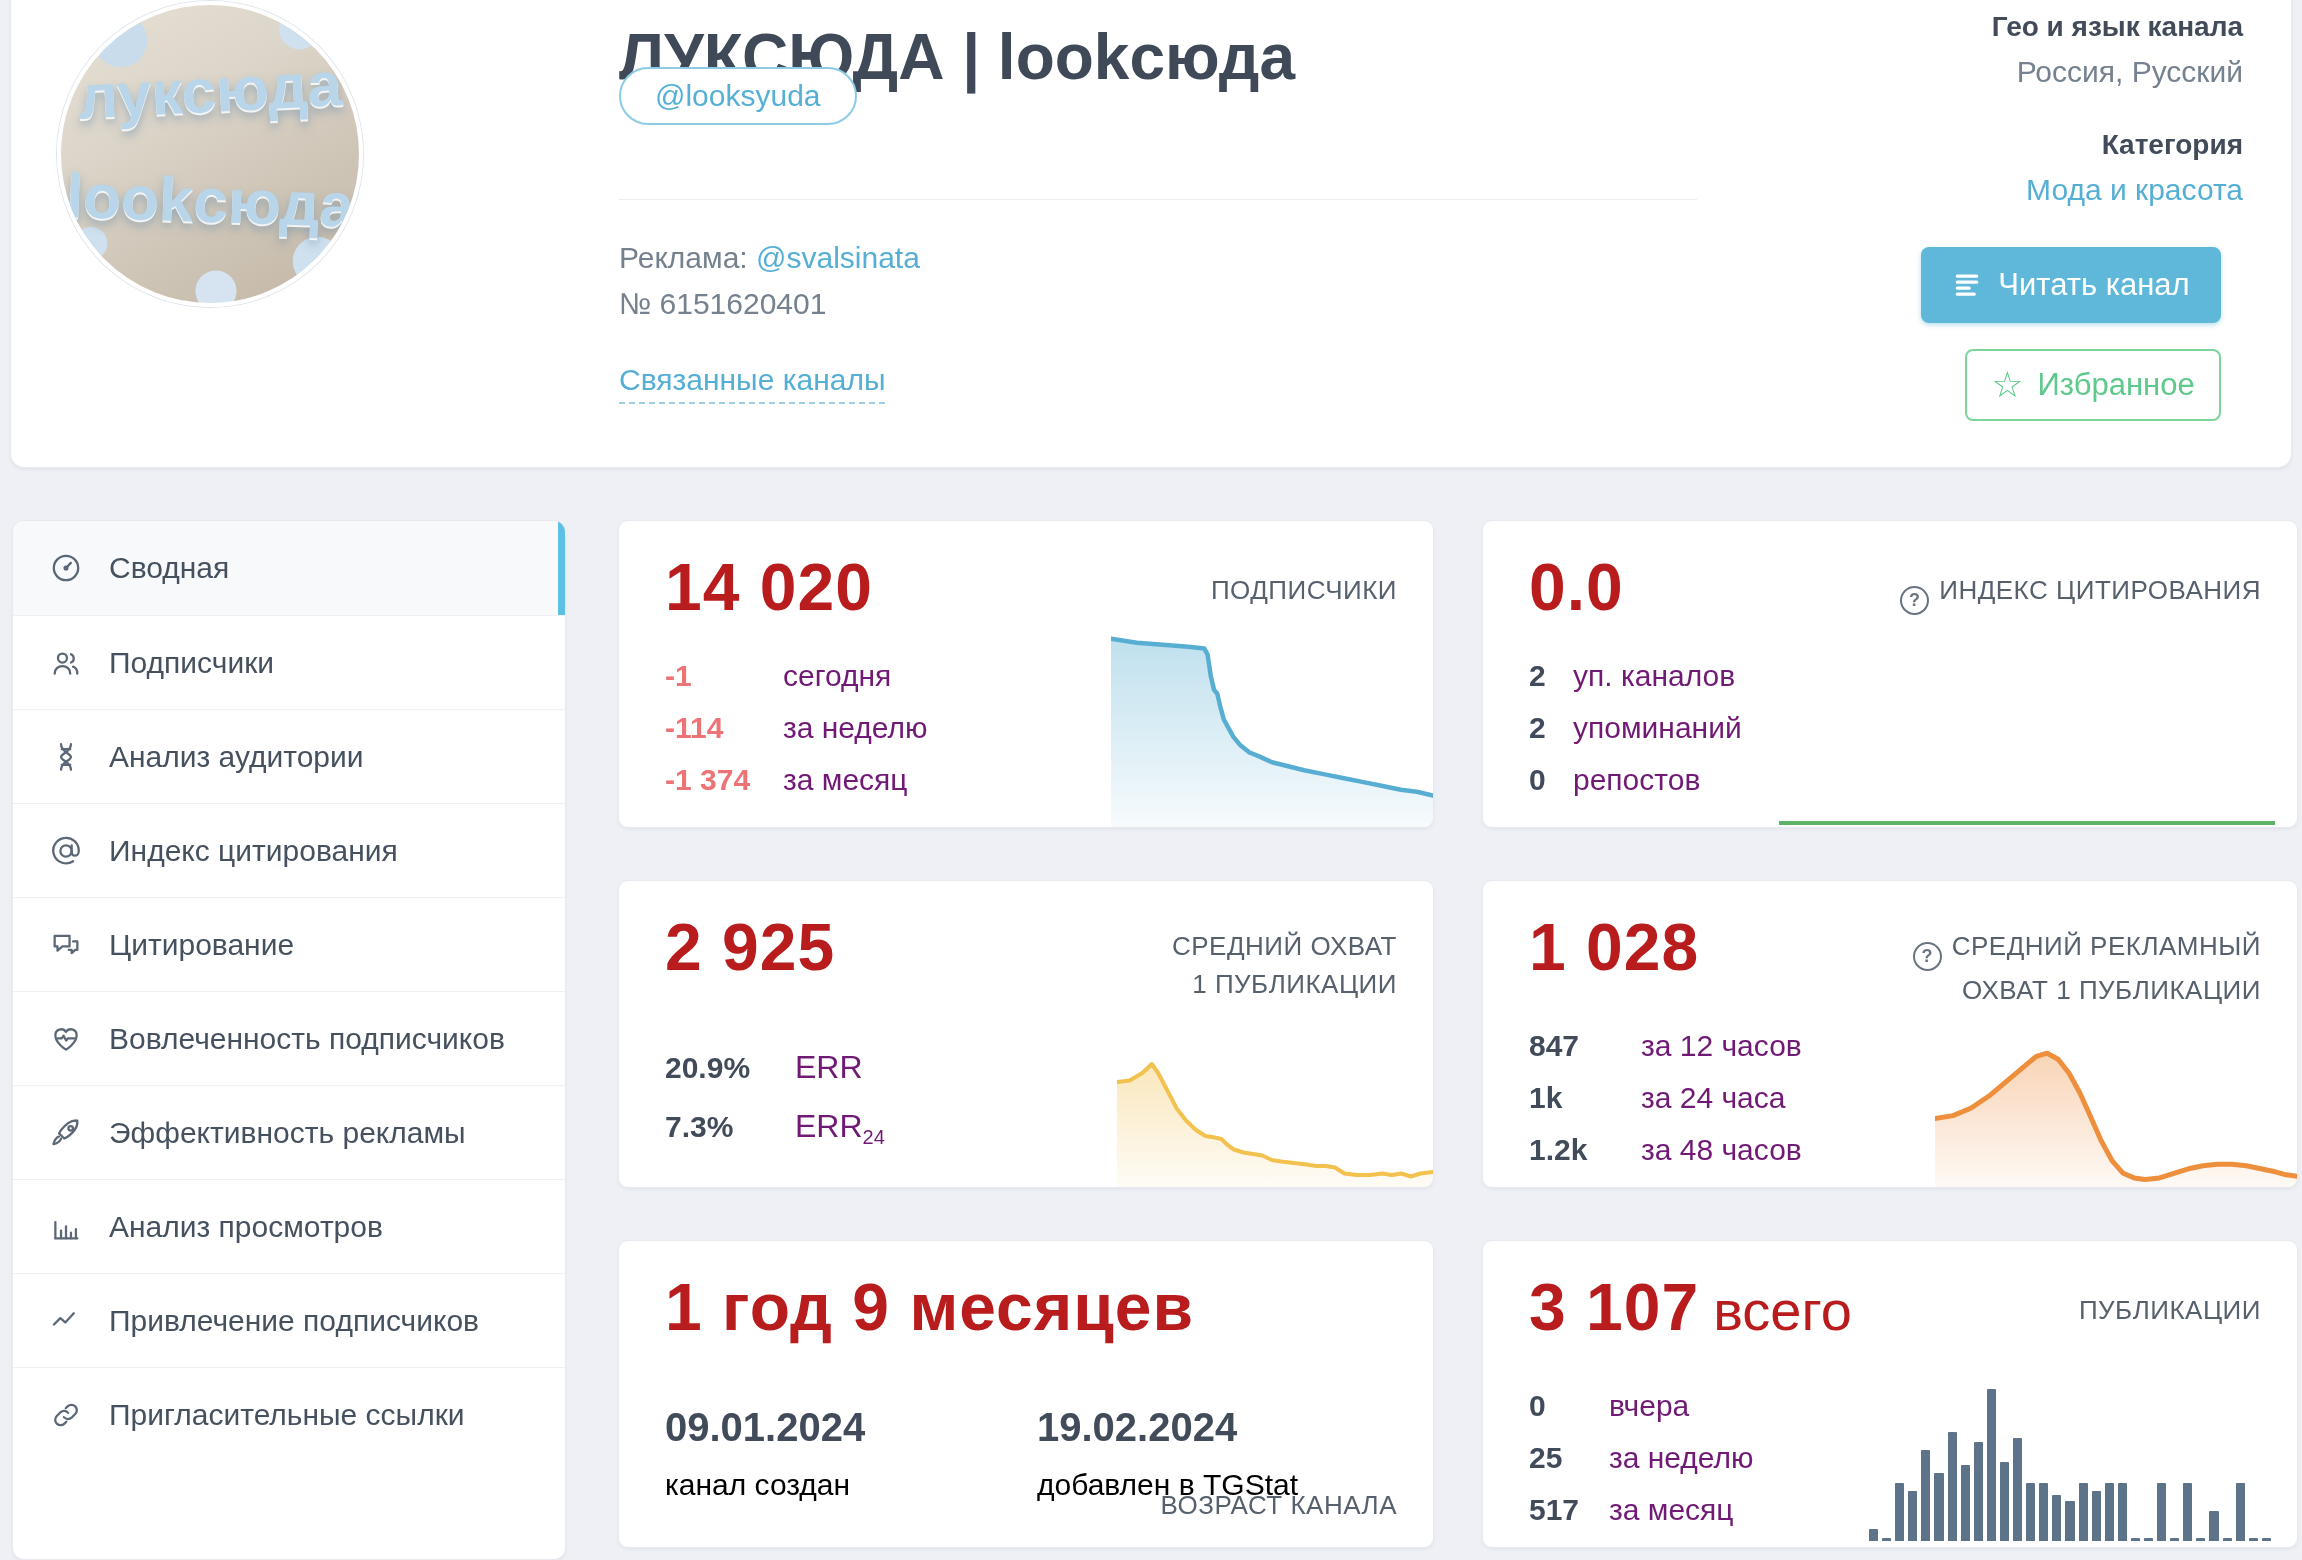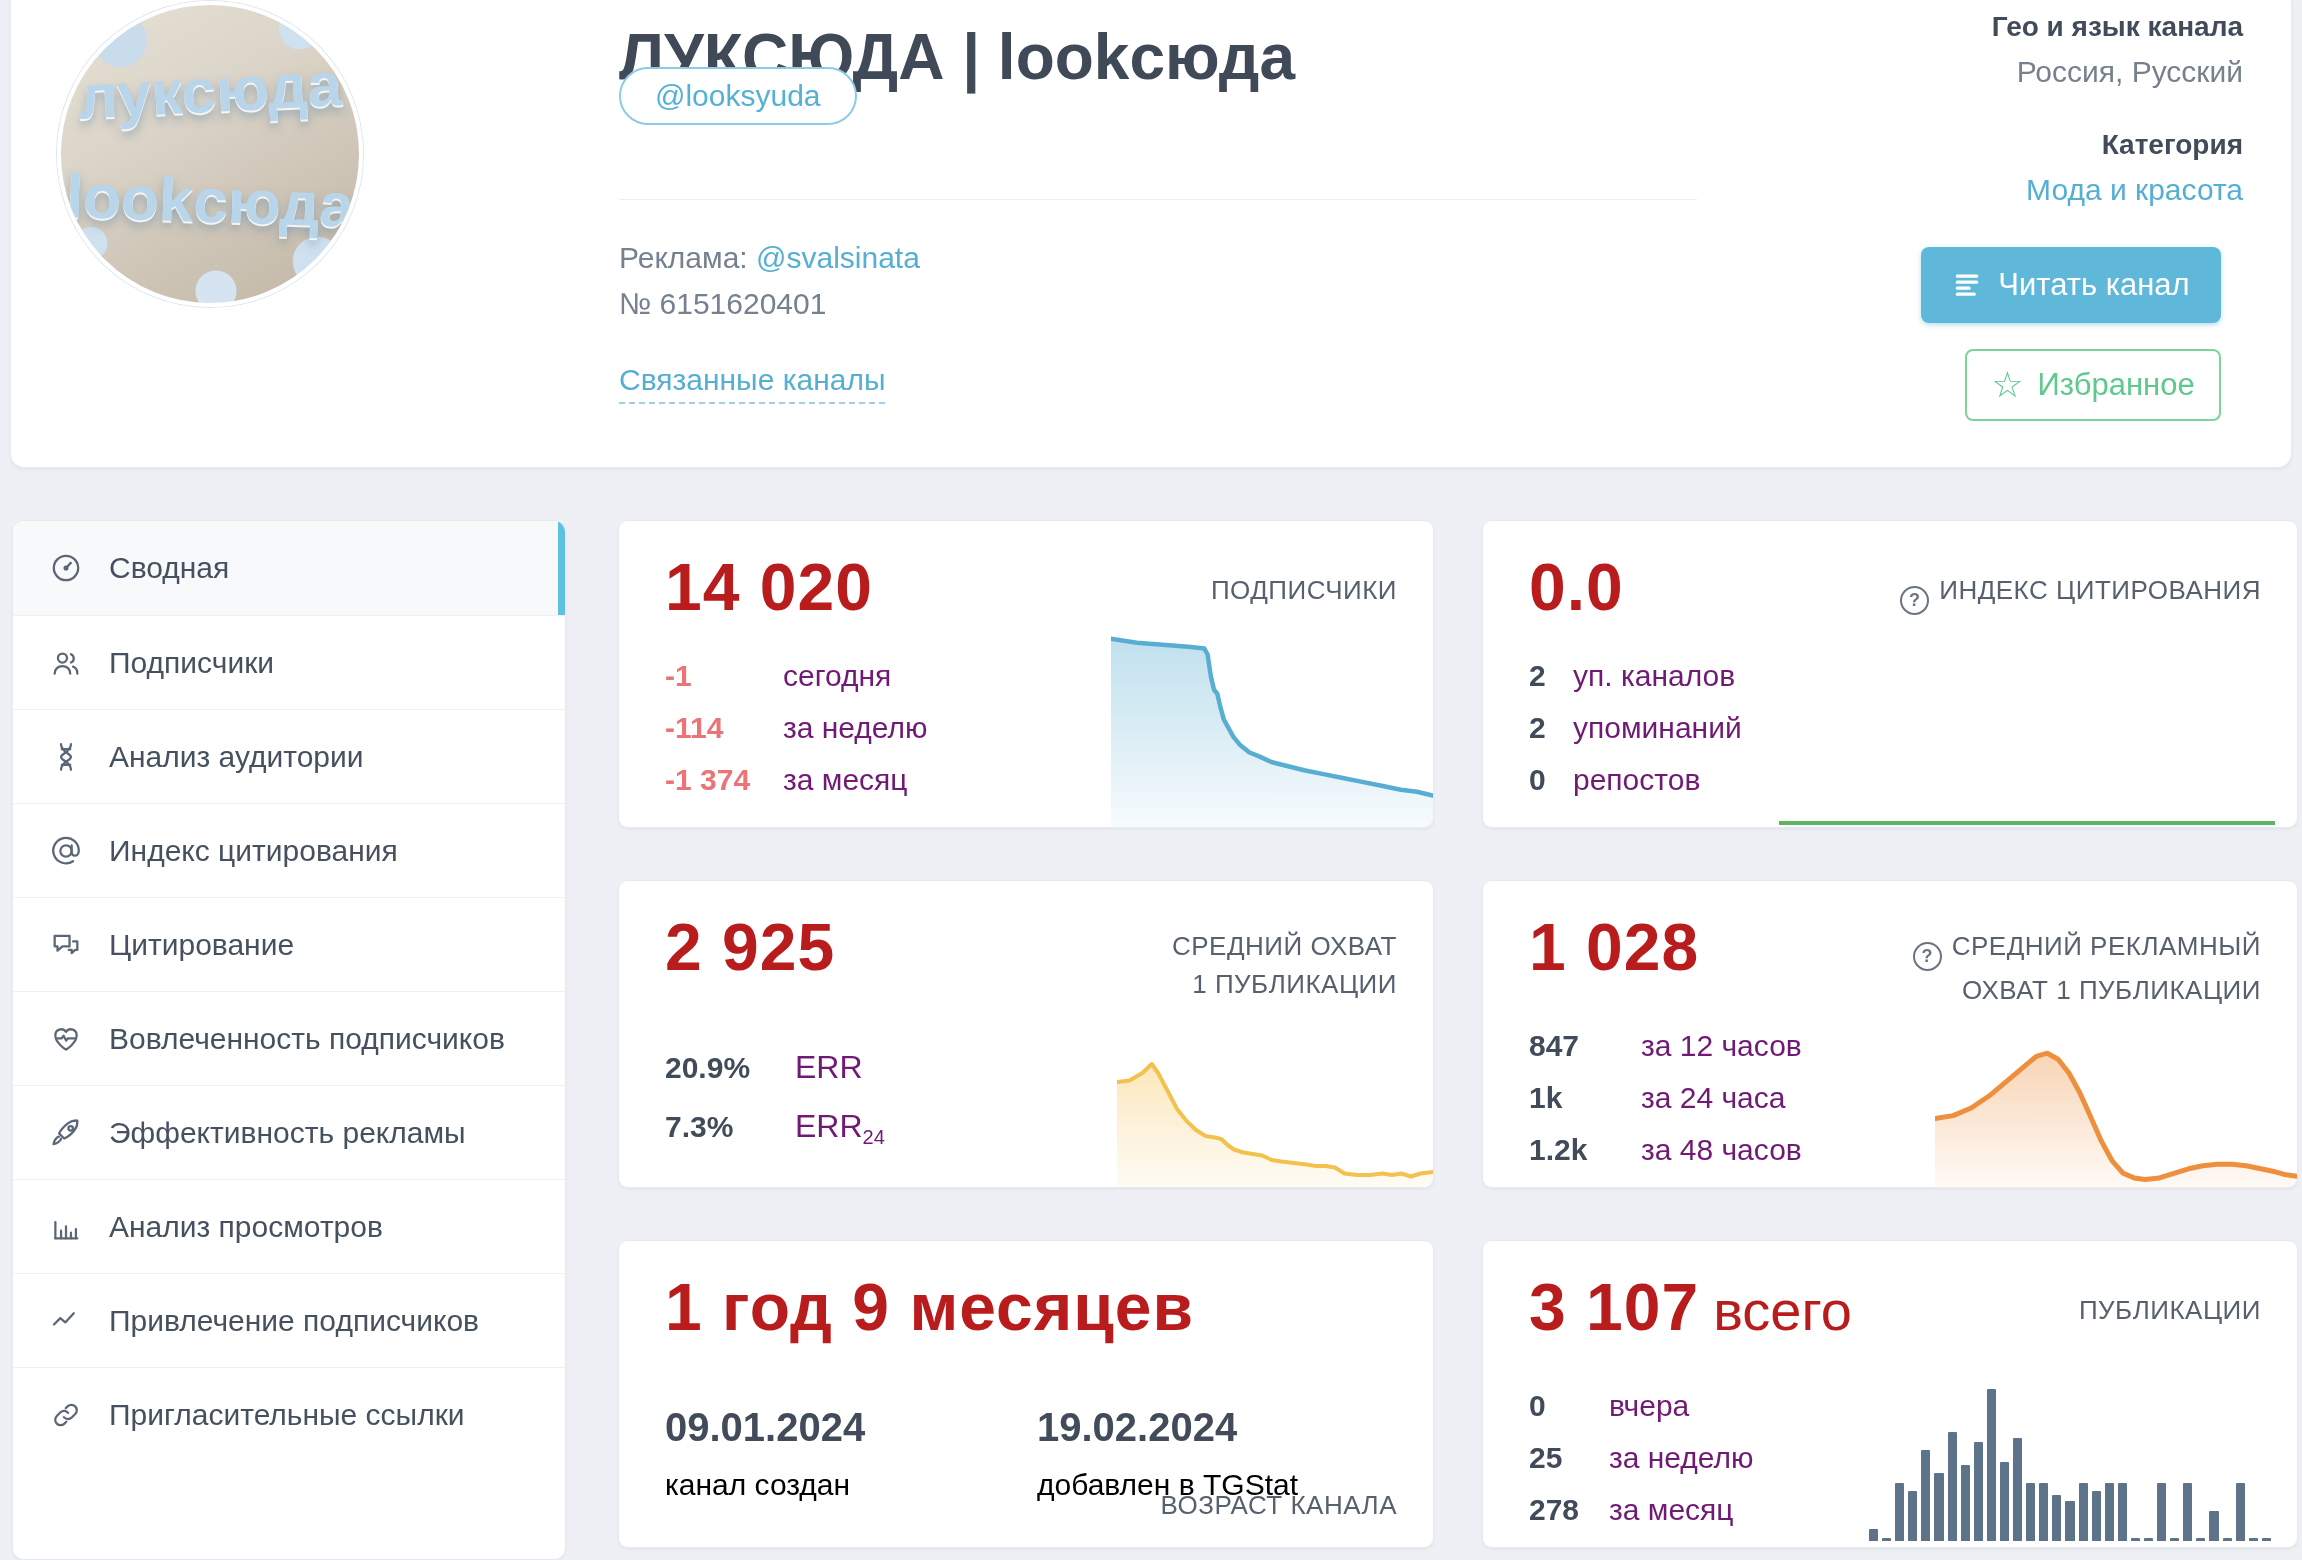--- a/index.html
+++ b/index.html
@@ -366,21 +366,21 @@
     <div class="rows">
         <div class="srow">
           <span class="sval">0</span>
           <span class="slbl">вчера</span>
         </div>
         <div class="srow">
           <span class="sval">25</span>
           <span class="slbl">за неделю</span>
         </div>
         <div class="srow">
-          <span class="sval">278</span>
+          <span class="sval">517</span>
           <span class="slbl">за месяц</span>
         </div>
       </div>
     <div class="barchart">
         <div class="bar" style="height: 8%; background: rgb(93, 115, 137);"></div>
         <div class="bar" style="height: 2%; background: rgb(93, 115, 137);"></div>
         <div class="bar" style="height: 38%; background: rgb(93, 115, 137);"></div>
         <div class="bar" style="height: 33%; background: rgb(93, 115, 137);"></div>
         <div class="bar" style="height: 60%; background: rgb(93, 115, 137);"></div>
         <div class="bar" style="height: 45%; background: rgb(93, 115, 137);"></div>

